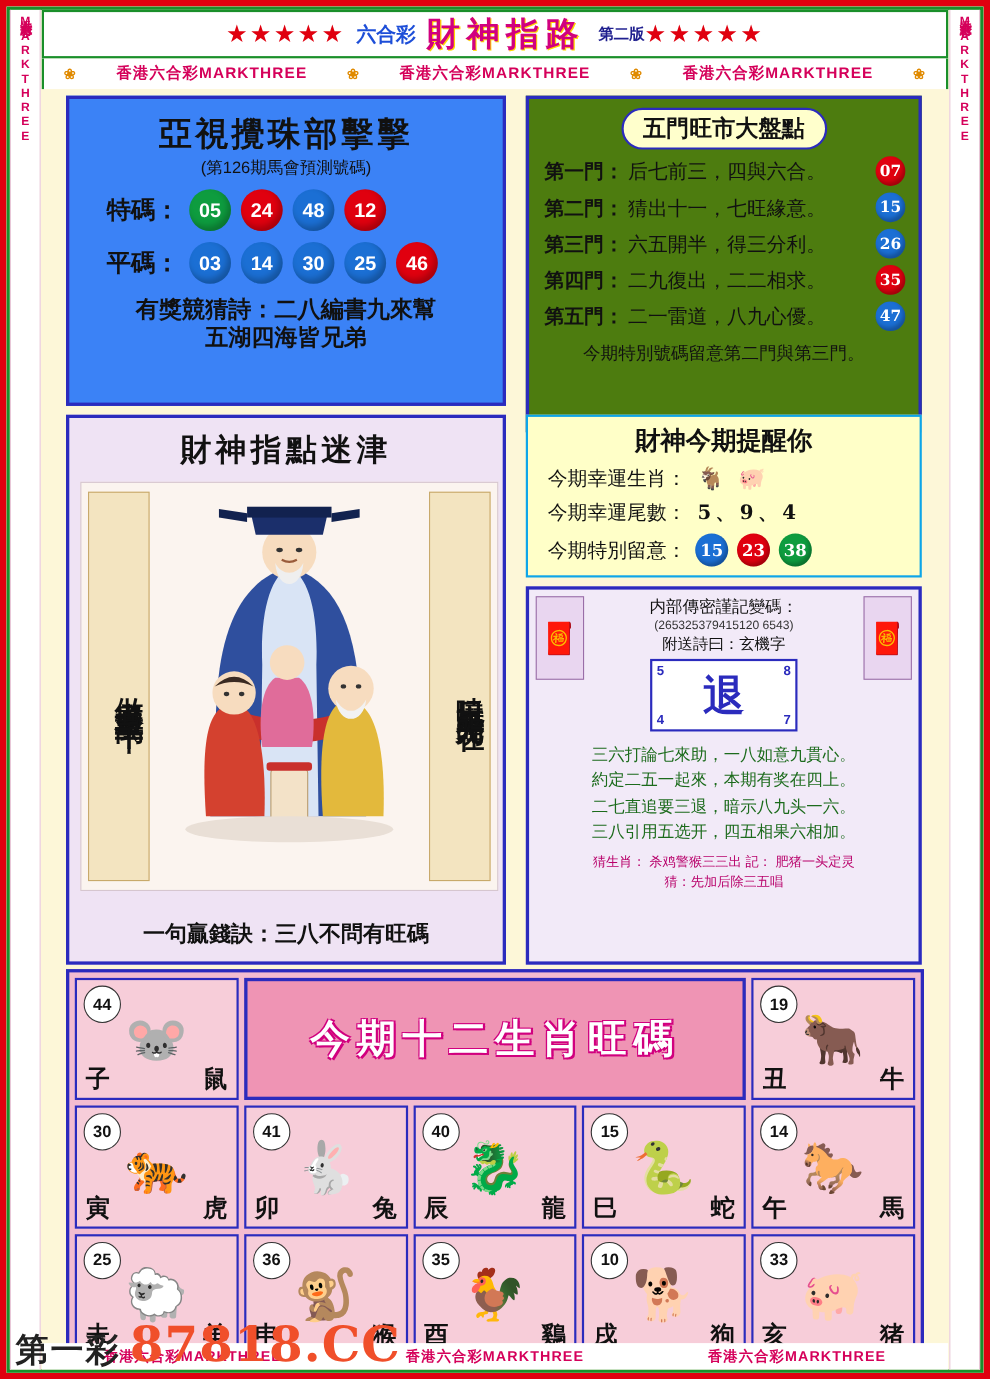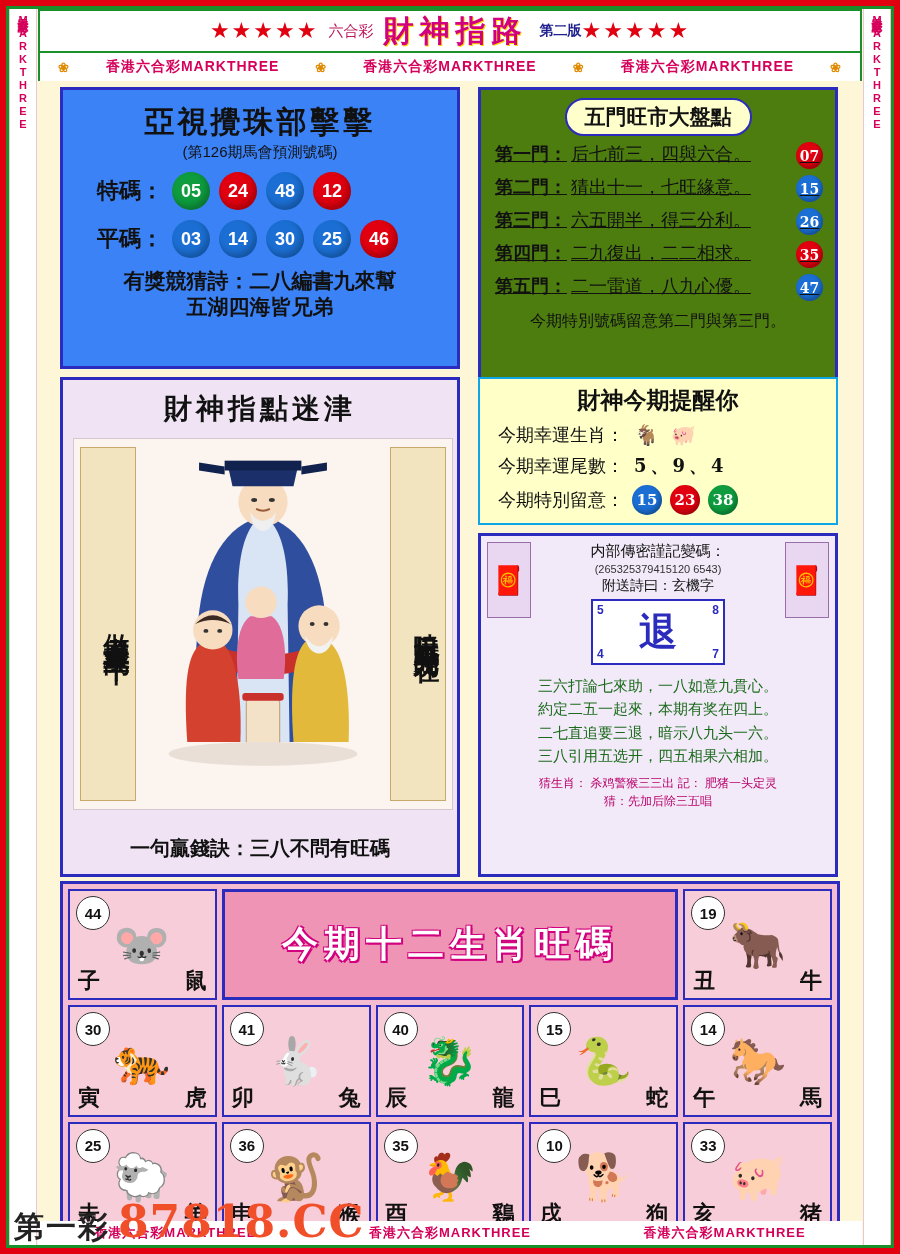--- a/index.html
+++ b/index.html
@@ -45,21 +45,21 @@
   }
 
   
   .masthead{
     position:relative;height:44px;background:#ffffff;
     border:2px solid #1a8f2a;box-sizing:border-box;
     display:flex;align-items:center;justify-content:center;
     overflow:hidden;
   }
   .stars{color:#e0000f;font-size:22px;letter-spacing:2px;}
-  .mh-small{color:#be185d;font-size:15px;font-weight:normal;margin:0 10px;}
+  .mh-small{color:#1d4ed8;font-size:18px;font-weight:bold;margin:0 10px;}
   .mh-title{
     font-family:"DejaVu Serif", serif;
     font-size:30px;font-weight:bold;color:#d1007f;
     letter-spacing:6px;
     text-shadow:1px 1px 0 #ffd700;
   }
   .mh-edition{color:#1f1f8f;font-size:14px;font-weight:bold;margin-left:12px;}
 
   .ribbon{
     height:28px;background:#ffffff;border-left:2px solid #1a8f2a;border-right:2px solid #1a8f2a;
@@ -104,22 +104,22 @@
   #p-five{
     left:440px;top:4px;width:360px;height:306px;
     background:#4d7c0f;border:3px solid #2b2bbd;
   }
   .five-title-wrap{display:flex;justify-content:center;margin-top:8px;}
   .five-title{
     background:#ffffcc;border:2px solid #2b2bbd;border-radius:22px;
     padding:3px 18px;font-family:"DejaVu Serif",serif;font-size:21px;font-weight:bold;color:#111;
   }
   .five-row{
-    display:flex;align-items:flex-start;margin:6px 0 0 14px;
-    font-family:"DejaVu Serif",serif;font-size:18px;color:#111;white-space:nowrap;text-decoration:underline;
+    display:flex;align-items:center;margin:6px 0 0 14px;
+    font-family:"DejaVu Serif",serif;font-size:18px;color:#111;white-space:nowrap;
   }
   .five-row .gate{font-weight:bold;}
   .five-row .txt{margin-left:4px;}
   .five-ball{
     width:27px;height:27px;border-radius:50%;margin-left:auto;margin-right:12px;
     display:flex;align-items:center;justify-content:center;color:#fff;font-size:14px;font-weight:bold;
     box-shadow:inset -2px -3px 4px rgba(0,0,0,.28);
   }
   .five-note{text-align:center;font-family:"DejaVu Serif",serif;font-size:16px;color:#111;margin-top:10px;}
 

